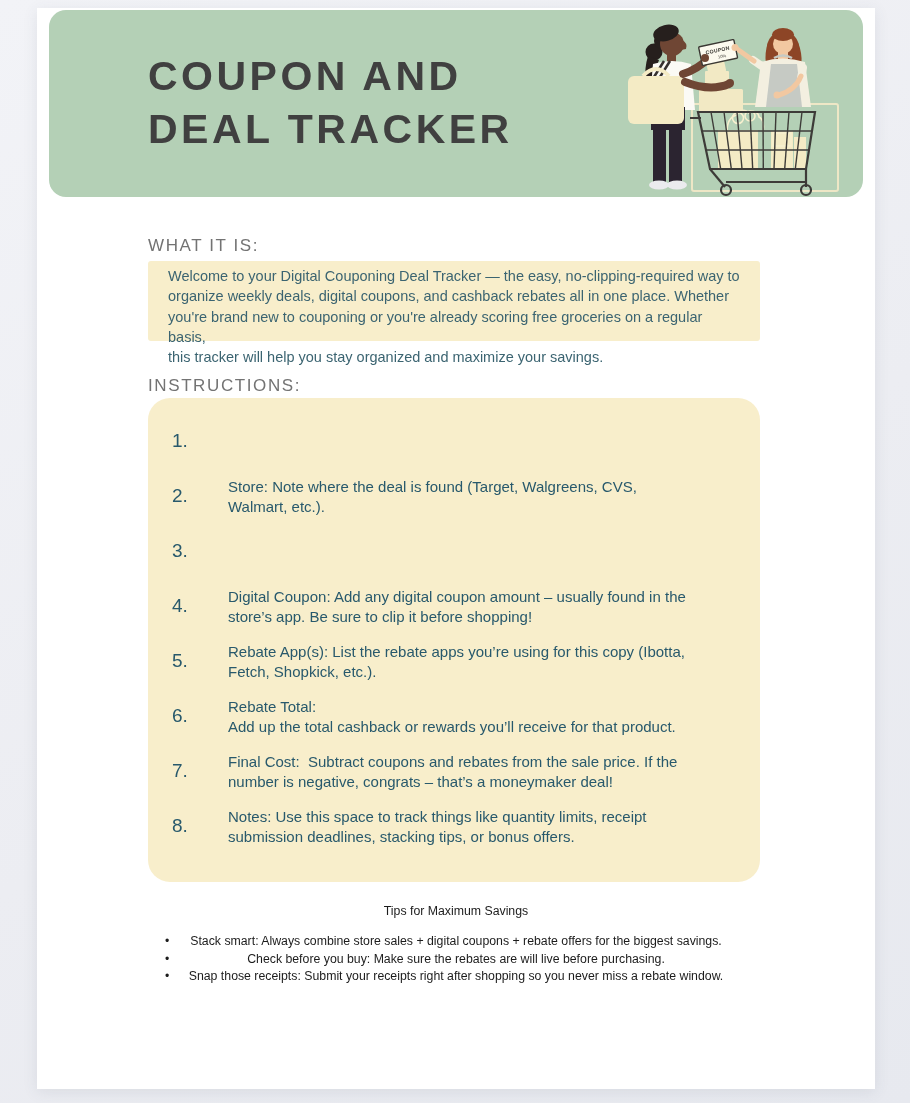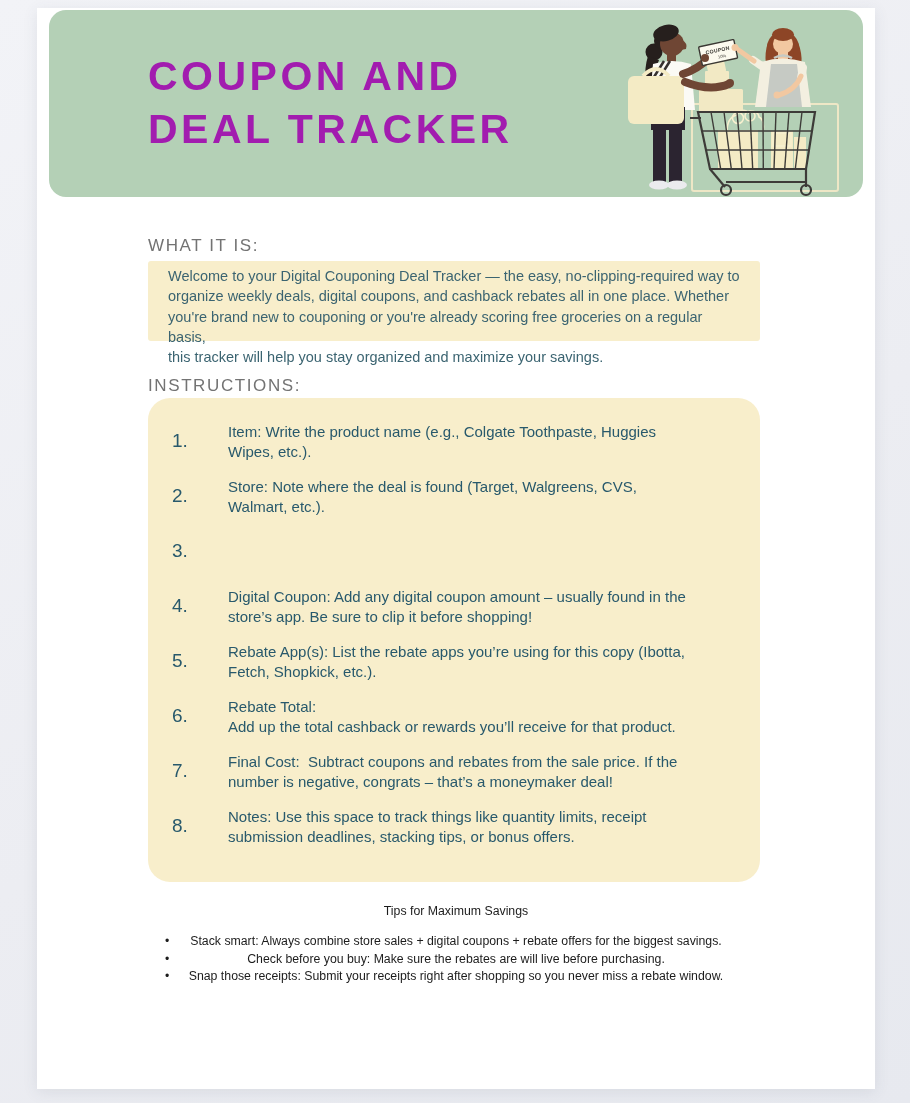--- a/index.html
+++ b/index.html
@@ -13,21 +13,21 @@
     background:#ffffff; box-shadow:0 3px 14px rgba(70,75,100,0.10);
   }
   
   .banner {
     position:absolute; left:12px; top:2px; width:814px; height:187px;
     background:#b4d0b6; border-radius:17px; overflow:hidden;
   }
   .banner h1 {
     position:absolute; left:99px; top:40px; margin:0;
     font-size:41px; line-height:53px; font-weight:bold; letter-spacing:3.5px;
-    color:#a21caf;
+    color:#404040;
   }
   .banner h1 span { display:block; }
   .illus { position:absolute; right:14px; bottom:0; width:228px; height:187px; }
   
   h2.sec {
     position:absolute; margin:0; left:111px;
     font-size:17px; font-weight:400; letter-spacing:1.6px; color:#737373;
   }
   #h-what { top:228px; }
   #h-instr { top:368px; }
@@ -183,22 +183,20 @@
 organize weekly deals, digital coupons, and cashback rebates all in one place. Whether
 you're brand new to couponing or you're already scoring free groceries on a regular basis,
 this tracker will help you stay organized and maximize your savings.</p>
   </div>
 
   <h2 class="sec" id="h-instr">INSTRUCTIONS:</h2>
   <div class="instr-box">
     <ol>
       <li class="instr-item">
         <span class="instr-num">1.</span>
-        <span class="instr-text">Item: Write the product name (e.g., Colgate Toothpaste, Huggies
-Wipes, etc.).</span>
       </li>
       <li class="instr-item">
         <span class="instr-num">2.</span>
         <span class="instr-text">Store: Note where the deal is found (Target, Walgreens, CVS,
 Walmart, etc.).</span>
       </li>
       <li class="instr-item">
         <span class="instr-num">3.</span>
       </li>
       <li class="instr-item">

